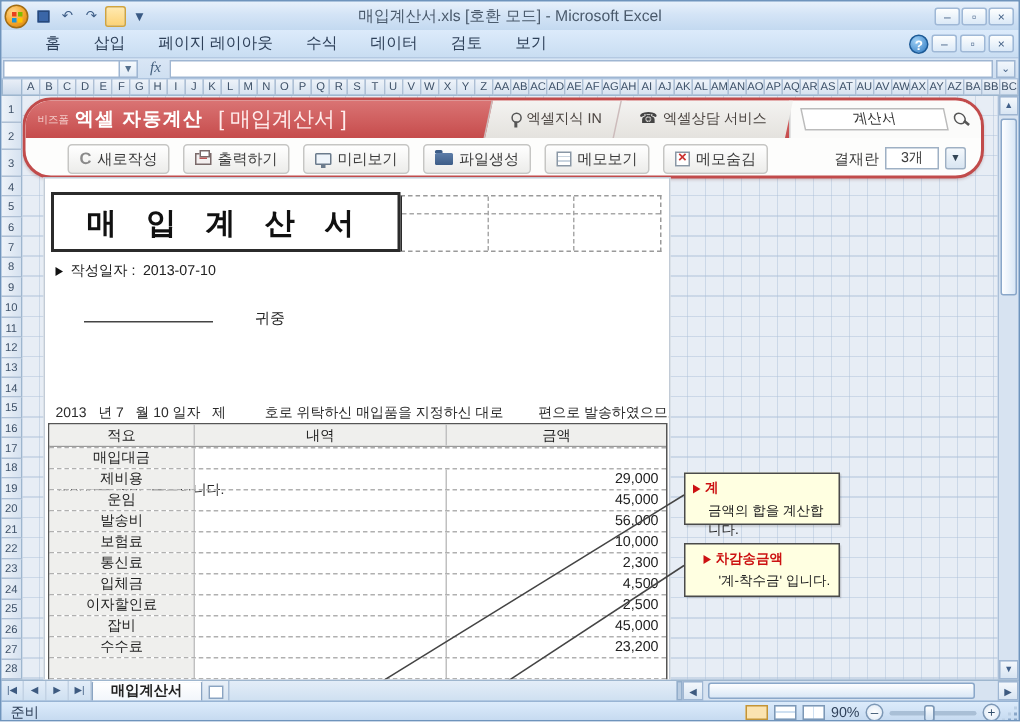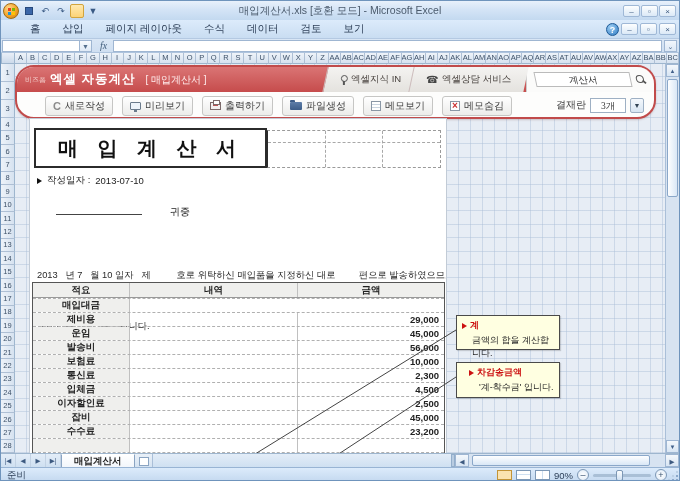--- a/index.html
+++ b/index.html
@@ -60,21 +60,21 @@
     background-image:
       repeating-linear-gradient(to right, transparent 0 11px, rgba(170,190,215,.45) 11px 12px),
       repeating-linear-gradient(to bottom, transparent 0 12.4px, rgba(170,190,215,.45) 12.4px 13.4px); }
 
   
   .banner { position:absolute; left:0; top:1px; width:641px; height:54px; border:2px solid #c14b4b; border-radius:19px;
     background:#fdfdfc; overflow:hidden; box-shadow:0 1px 2px rgba(120,60,60,.25); }
   .banner-head { position:relative; height:25px; background:linear-gradient(#da7474,#c64c4c); display:flex; align-items:center; }
   .brand-small { font-size:7px; color:#f3ccc9; margin:0 4px 0 8px; }
   .brand { font-size:12.5px; font-weight:bold; color:#fff; letter-spacing:1px; }
-  .doclabel { font-size:10px; color:#ffecec; margin-left:10px; }
+  .doclabel { font-size:14px; color:#ffecec; margin-left:10px; }
   .banner-tabs { position:absolute; right:0; top:0; height:25px; display:flex; align-items:stretch; }
   .btab { background:linear-gradient(#f4f3f1,#e4e2de); border-left:1px solid #cbb; padding:0 14px; display:flex; align-items:center; gap:4px;
     font-size:9.5px; color:#4a4440; transform:skewX(-12deg); margin-left:-4px; }
   .btab > * { transform:skewX(12deg); }
   .btab.searchtab { background:#fbfbfa; transform:none; margin:0; padding:0 8px; border-left:1px solid #ccc; }
   .searchfield { width:96px; height:15px; border:1px solid #bbb; background:#fff; font-size:9.5px; color:#333;
     text-align:center; line-height:14px; }
   .mag { position:relative; width:11px; height:11px; }
   .mag::before { content:""; position:absolute; left:1px; top:1px; width:6px; height:6px; border:1.5px solid #555; border-radius:50%; }
   .mag::after { content:""; position:absolute; left:7px; top:7px; width:4px; height:1.5px; background:#555; transform:rotate(45deg); }
@@ -92,21 +92,21 @@
   .ticon.monitor::after { content:""; position:absolute; left:3px; bottom:-3px; width:3px; height:2px; background:#6b7b8c; }
   .ticon.printer { width:11px; height:8px; border:1px solid #7b6a6a; background:#f3efef; position:relative; }
   .ticon.printer::before { content:""; position:absolute; left:2px; top:-3px; width:5px; height:3px; border:1px solid #7b6a6a; background:#fff; }
   .ticon.printer::after { content:""; position:absolute; left:2px; top:2px; width:5px; height:1px; background:#b55; }
   .ticon.folder { width:12px; height:8px; background:linear-gradient(#5d7da8,#3d5d88); border-radius:1px; position:relative; }
   .ticon.folder::before { content:""; position:absolute; left:0; top:-2px; width:5px; height:2px; background:#3d5d88; border-radius:1px 1px 0 0; }
   .ticon.memo { width:10px; height:10px; border:1px solid #8a97a5; background:
     repeating-linear-gradient(#ffffff 0 2px, #c9d4df 2px 3px); }
   .ticon.memohide { position:relative; width:10px; height:10px; border:1px solid #8a97a5; background:#fff; }
   .ticon.memohide::after { content:"×"; position:absolute; left:1px; top:-2px; font-size:10px; font-weight:bold; color:#c33; }
-  .approval-area { margin-left:auto; display:flex; gap:4px; font-size:10px; color:#3c3c3c;font-family:Liberation Serif, serif; }
+  .approval-area { margin-left:auto; display:flex; align-items:center; gap:4px; font-size:10px; color:#3c3c3c; }
   .appr-box { width:36px; height:15px; background:#fff; border:1px solid #9eb0c4; font-size:9.5px; text-align:center; line-height:14px; }
   .appr-drop { width:14px; height:15px; font-size:7px; text-align:center; line-height:14px; color:#345;
     background:linear-gradient(#f4f8fc,#d8e5f2); border:1px solid #9eb0c4; border-radius:2px; }
 
   
   .doc { position:absolute; left:14px; top:54px; width:418px; height:336px; background:#fff;
     border:1px solid #c2cbd6; overflow:hidden; z-index:2; }
   .titlerow { position:absolute; left:4px; top:9px; right:5px; height:40px; display:flex; }
   .titlebox { width:233px; border:2px solid #2b2b2b; display:flex; align-items:center; justify-content:center;
     font-size:20px; font-weight:bold; color:#111; letter-spacing:7px; }
@@ -114,21 +114,21 @@
   .apprgrid .hline { position:absolute; left:0; right:0; top:11px; border-top:1px dashed #a8a8a8; }
   .apprgrid .v1 { position:absolute; top:0; bottom:0; left:33%; border-left:1px dashed #a8a8a8; }
   .apprgrid .v2 { position:absolute; top:0; bottom:0; left:66%; border-left:1px dashed #a8a8a8; }
   .createdline { position:absolute; left:7px; top:55px; font-size:9.5px; color:#222; display:flex; align-items:center; gap:5px; }
   .tri { width:0; height:0; border-left:5px solid #111; border-top:3.5px solid transparent; border-bottom:3.5px solid transparent; }
   .recipientline { position:absolute; left:26px; top:86px; font-size:10px; color:#222; }
   .uline { display:inline-block; width:86px; border-bottom:1px solid #444; height:10px; margin-right:28px; }
   .bodytext { position:absolute; left:7px; top:114px; right:4px; font-size:9.3px; color:#2a2a2a; line-height:17px; white-space:pre; }
 
   .invtable { position:absolute; left:2px; right:1px; top:163px; border:1.5px solid #555; }
-  .trow { display:grid; grid-template-columns:96px 168px 1fr; height:14px; border-top:1px dashed #b0b0b0;font-weight:bold; }
+  .trow { display:grid; grid-template-columns:96px 168px 1fr; height:14px; border-top:1px dashed #b0b0b0; }
   .trow.head { height:15px; border-top:none; border-bottom:1px solid #999; }
   .tc { font-size:9.5px; color:#222; display:flex; align-items:center; justify-content:center; overflow:hidden;
     border-left:1px solid #c0c0c0; }
   .tc:first-child { border-left:none; }
   .trow .tc.lab, .trow.head .tc { background:#efefed; }
   .tc.amt { justify-content:flex-end; padding-right:5px; }
 
   
   .comment { position:absolute; width:104px; background:#ffffe1; border:1.5px solid #4a4a4a; padding:3px 4px 4px 5px; z-index:4;
     box-shadow:1px 1px 1px rgba(0,0,0,.15); }
@@ -348,26 +348,26 @@
               <span class="mag"></span>
             </div>
           </div>
         </div>
         <div class="banner-tools">
           <div class="tbtn">
             <span class="ticon refresh">C</span>
             <span>새로작성</span>
           </div>
           <div class="tbtn">
+            <span class="ticon printer"></span>
+            <span>출력하기</span>
+          </div>
+          <div class="tbtn">
             <span class="ticon monitor"></span>
             <span>미리보기</span>
-          </div>
-          <div class="tbtn">
-            <span class="ticon printer"></span>
-            <span>출력하기</span>
           </div>
           <div class="tbtn">
             <span class="ticon folder"></span>
             <span>파일생성</span>
           </div>
           <div class="tbtn">
             <span class="ticon memo"></span>
             <span>메모보기</span>
           </div>
           <div class="tbtn">

